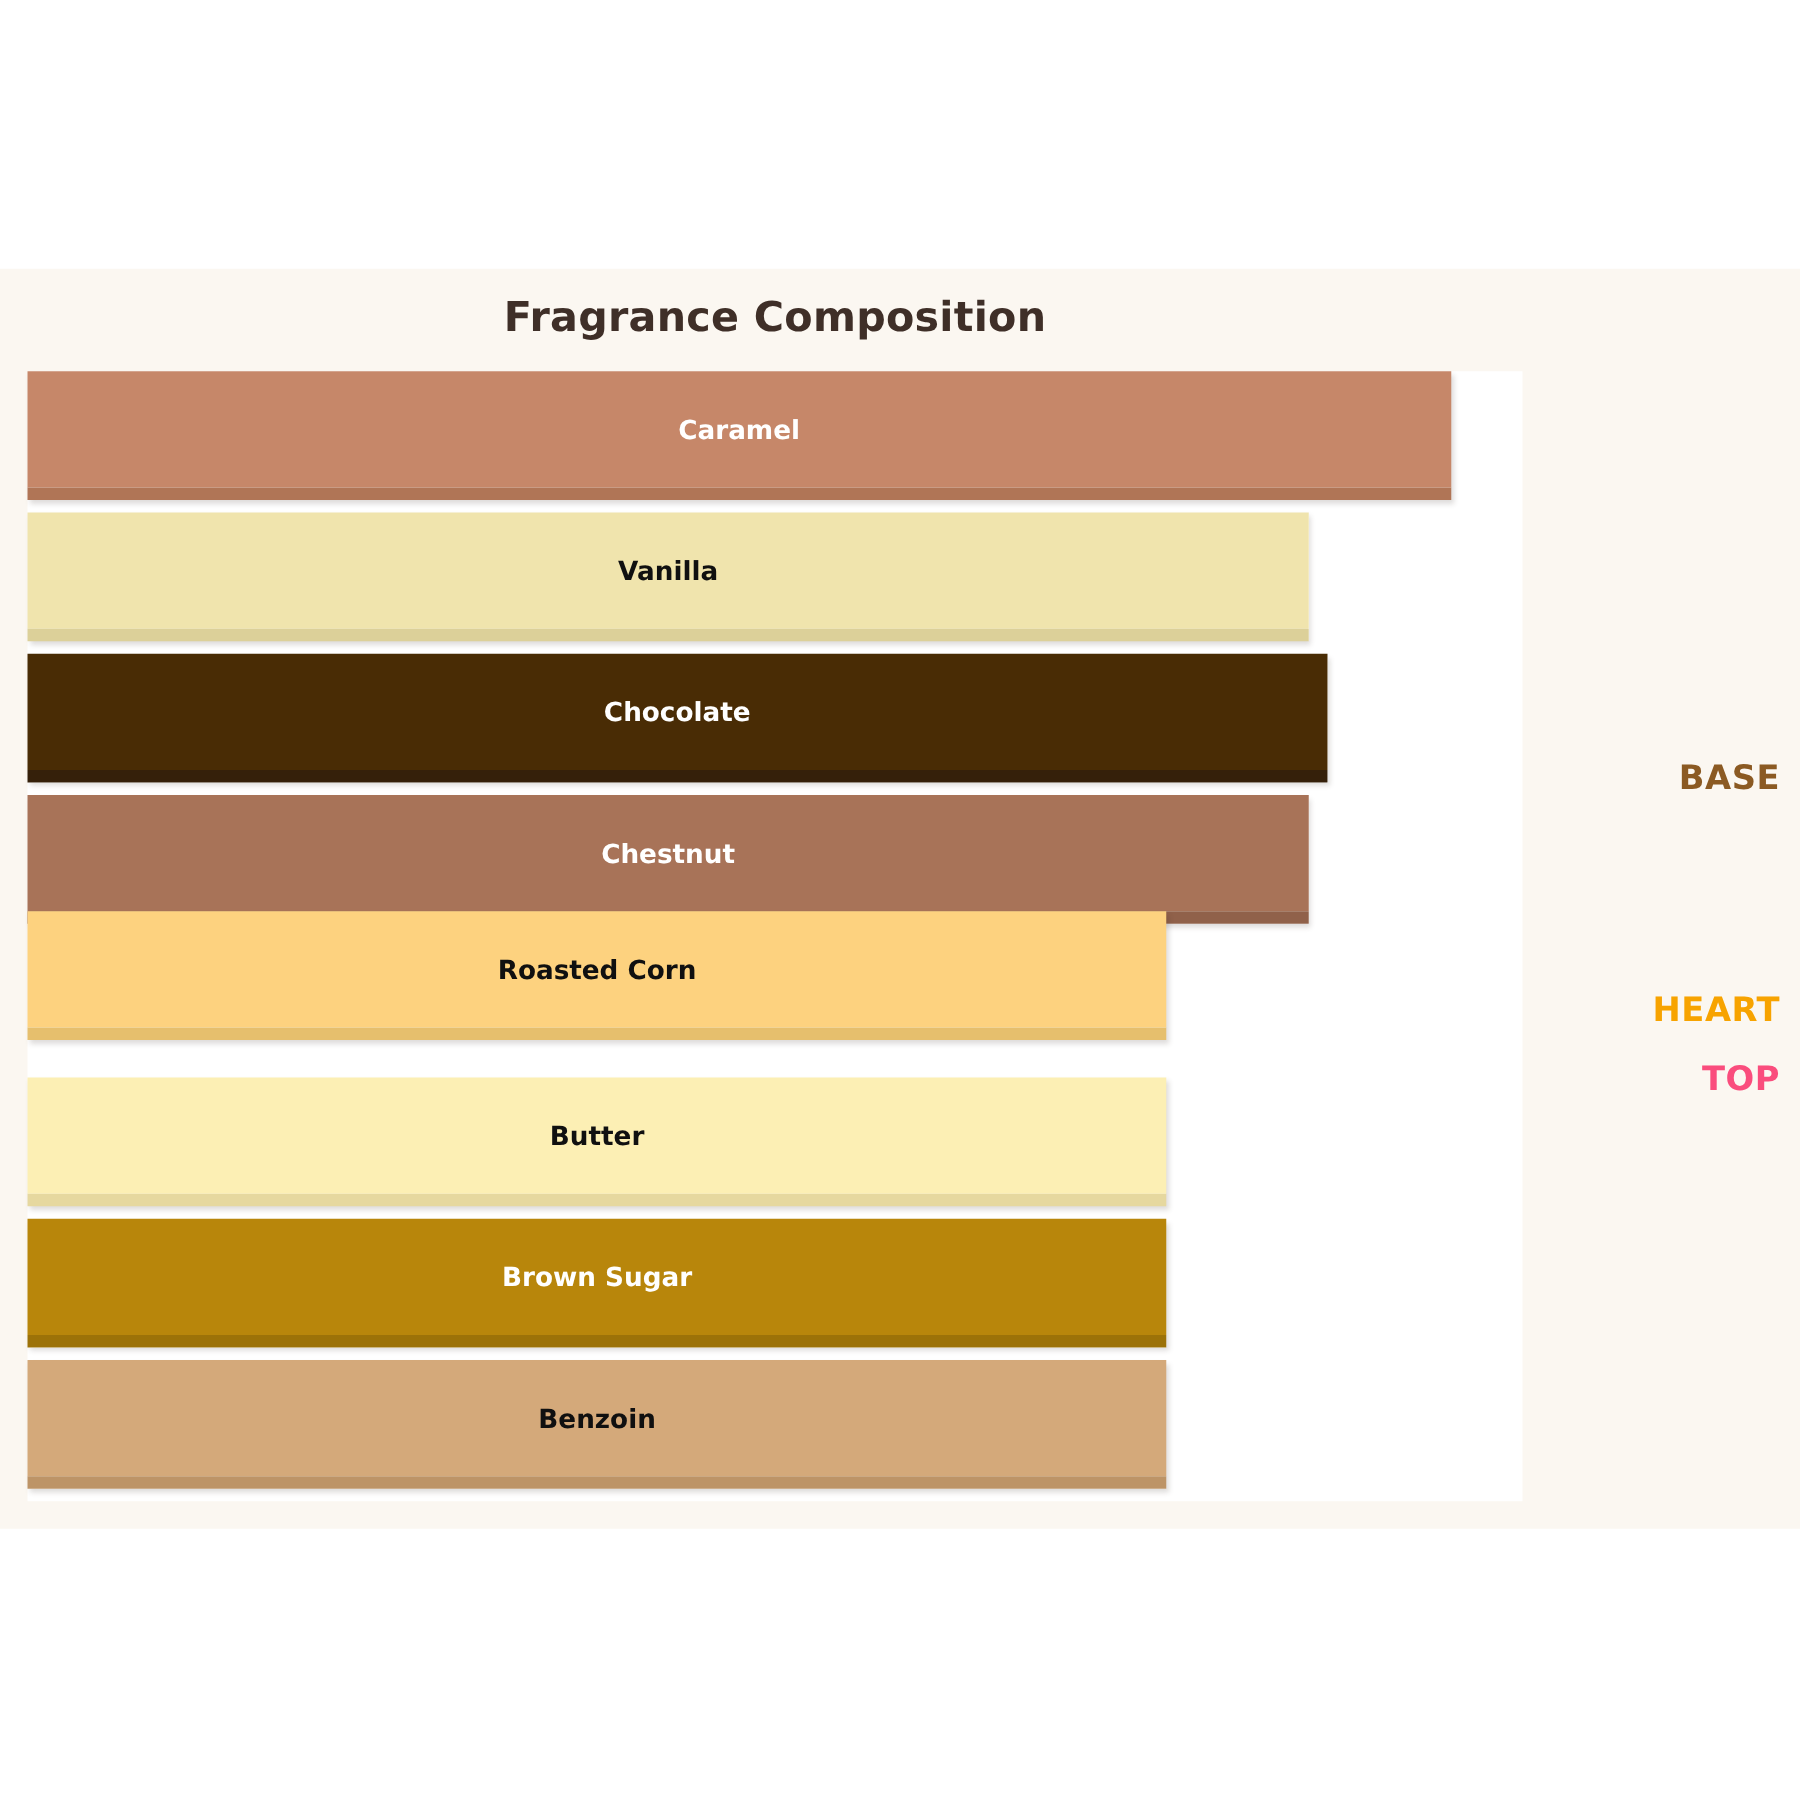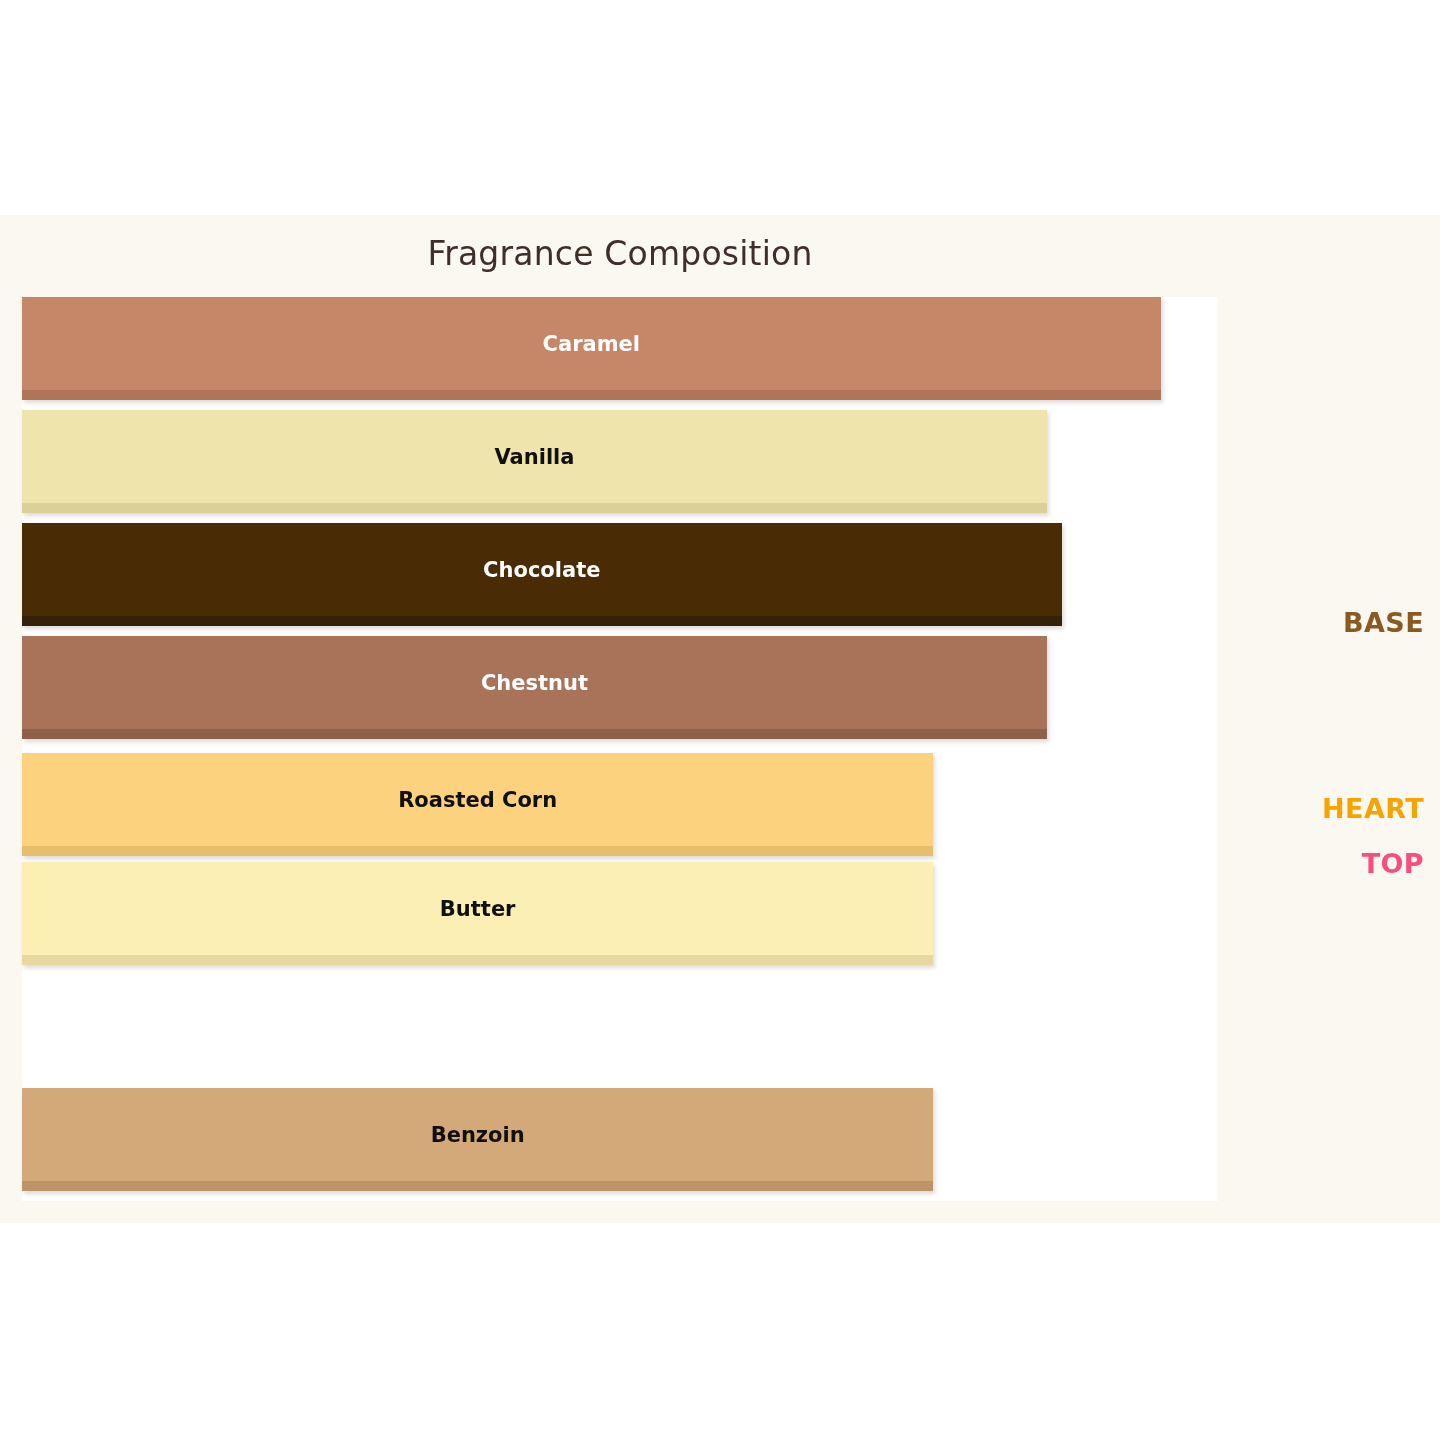--- a/index.html
+++ b/index.html
@@ -25,21 +25,21 @@
     background: #fbf7f1;
   }
 
   #chart-title {
     position: absolute;
     left: 0;
     top: 19px;
     width: 1240px;
     text-align: center;
     font-size: 33px;
-    font-weight: normal;
+    font-weight: bold;
     color: #3f2f28;
     letter-spacing: 0.2px;
   }
 
   
   #plot-area {
     position: absolute;
     left: 22px;
     top: 82px;
     width: 1196px;
@@ -135,32 +135,39 @@
           <div class="bar-label" style="color: rgb(255, 255, 255);">Chocolate</div>
         </div>
       </div>
       <div class="bar-row" style="top: 339px;">
         <div class="bar" style="width: 85.7%;">
           <div class="bar-face" style="background: rgb(168, 115, 88);"></div>
           <div class="bar-base" style="background: rgb(144, 97, 74);"></div>
           <div class="bar-label" style="color: rgb(255, 255, 255); border-radius: 19px;">Chestnut</div>
         </div>
       </div>
-      <div class="bar-row" style="top: 456px;">
+      <div class="bar-row" style="top: 432px;">
         <div class="bar" style="width: 76.2%;">
           <div class="bar-face" style="background: rgb(253, 210, 127);"></div>
           <div class="bar-base" style="background: rgb(230, 191, 109);"></div>
           <div class="bar-label" style="color: rgb(16, 16, 16);">Roasted Corn</div>
         </div>
       </div>
       <div class="bar-row" style="top: 565px;">
         <div class="bar" style="width: 76.2%;">
           <div class="bar-face" style="background: rgb(252, 239, 180);"></div>
           <div class="bar-base" style="background: rgb(230, 216, 159);"></div>
           <div class="bar-label" style="color: rgb(16, 16, 16);">Butter</div>
+        </div>
+      </div>
+      <div class="bar-row" style="top: 678px;">
+        <div class="bar" style="width: 76.2%;">
+          <div class="bar-face" style="background: rgb(184, 134, 11);"></div>
+          <div class="bar-base" style="background: rgb(156, 114, 8);"></div>
+          <div class="bar-label" style="color: rgb(255, 255, 255);">Brown Sugar</div>
         </div>
       </div>
       <div class="bar-row" style="top: 791px;">
         <div class="bar" style="width: 76.2%;">
           <div class="bar-face" style="background: rgb(212, 169, 122);"></div>
           <div class="bar-base" style="background: rgb(189, 148, 103);"></div>
           <div class="bar-label" style="color: rgb(16, 16, 16);">Benzoin</div>
         </div>
       </div>
     </div>

